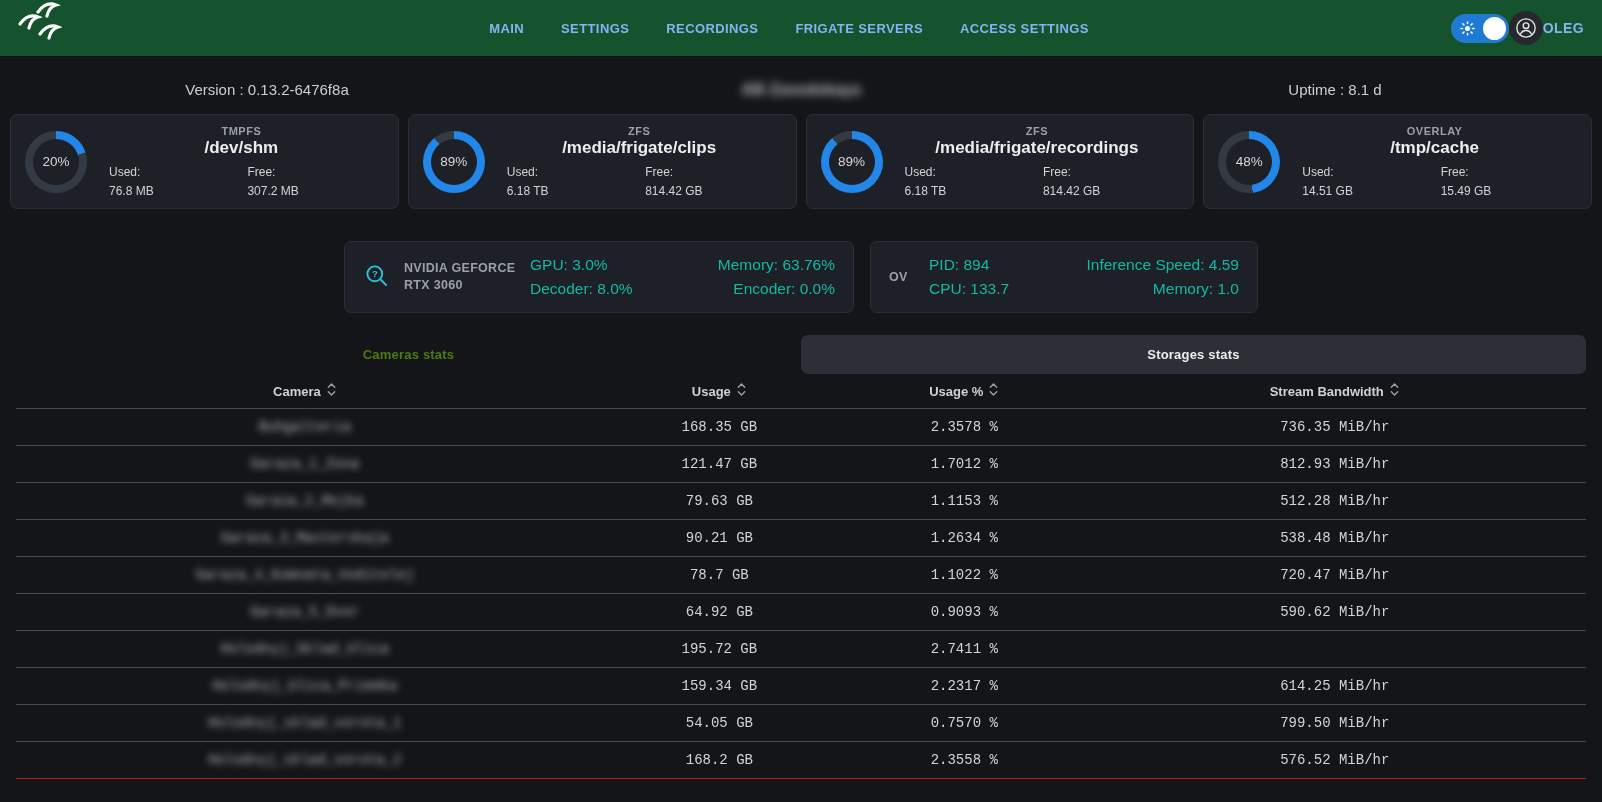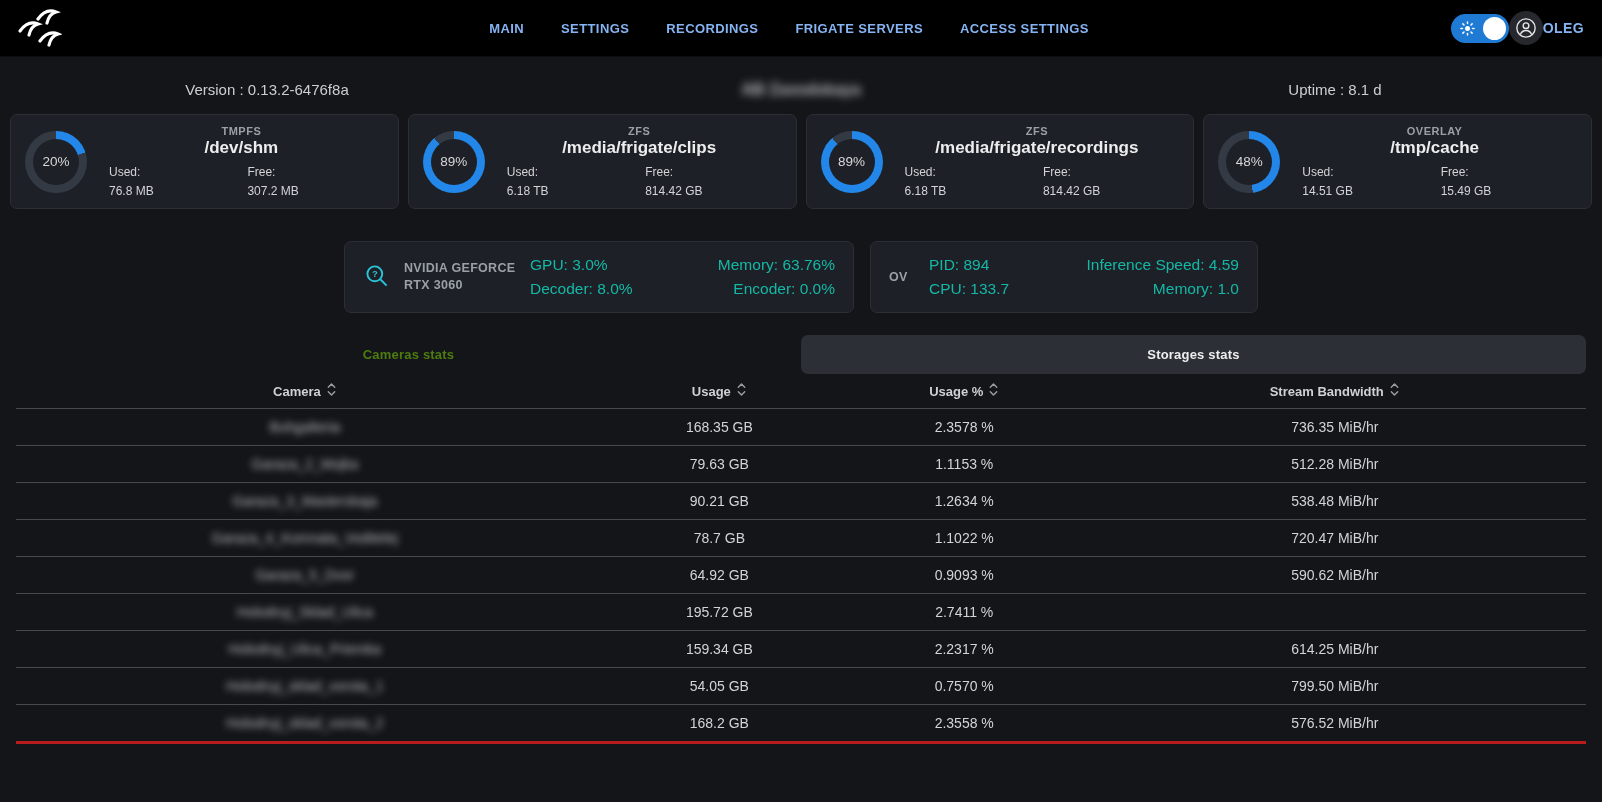--- a/index.html
+++ b/index.html
@@ -5,22 +5,22 @@
   * { margin:0; padding:0; box-sizing:border-box; }
   html,body { width:1602px; height:802px; overflow:hidden; }
   body {
     background:#141518;
     font-family:"Liberation Sans", sans-serif;
     color:#d6d7d9;
   }
 
   
   .topbar {
-    position:relative; height:57px; background:#000000;
-    display:flex; align-items:center; padding:0 16px;
+    position:relative; height:57px; background:#14532d;
+    display:flex; align-items:flex-start; padding:0 16px;
     border-bottom:1px solid #0c0d10;
   }
   .logo { display:flex; align-items:center; }
   .nav {
     position:absolute; left:50%; top:0; height:100%;
     transform:translateX(-52%);
     display:flex; align-items:center; gap:37px;
   }
   .nav a {
     color:#86b4f3; text-decoration:none; font-size:13px; font-weight:bold;
@@ -93,31 +93,31 @@
 
   
   .tabs { display:flex; margin:22px 16px 0; height:39px; }
   .tab {
     flex:1; display:flex; align-items:center; justify-content:center;
     font-size:13px; font-weight:bold; letter-spacing:.2px; color:#4d7c0f; cursor:pointer;
   }
   .tab.active { background:#2c2f36; border-radius:7px; color:#eceded; }
 
   
-  .table { margin:0 16px; border-bottom:3px solid #b91c1c; }
+  .table { margin:0 16px; border-bottom:1px solid #b91c1c; }
   .trow {
     display:grid; grid-template-columns:36.8% 16% 15.2% 32%;
     align-items:center;
   }
   .thead { height:34px; }
   .th {
     display:flex; align-items:center; justify-content:center; gap:5px;
     font-size:13px; font-weight:bold; color:#ced1d5; cursor:pointer;
   }
-  .tbody .trow { height:37px; border-top:1px solid #46494e; }
+  .tbody .trow { height:37px; border-top:1px solid #46494e;font-family:Liberation Mono, monospace; }
   .td { text-align:center; font-size:14px; color:#d2d4d8; }
   .td.cam { filter:blur(3.5px); color:#b4b7bc; }
 </style>
 </head>
 <body>
 
 <header class="topbar">
   <div class="logo">
     <svg width="46" height="42" viewBox="0 0 46 42">
       <g stroke="#fff" stroke-width="3.2" fill="none" stroke-linecap="round">
@@ -320,20 +320,26 @@
   </div>
 </div>
   <div class="tbody">
   <div class="trow">
     <div class="td cam">Buhgalteria</div>
     <div class="td">168.35 GB</div>
     <div class="td">2.3578 %</div>
     <div class="td">736.35 MiB/hr</div>
   </div>
 
+  <div class="trow">
+    <div class="td cam">Garaza_1_Zona</div>
+    <div class="td">121.47 GB</div>
+    <div class="td">1.7012 %</div>
+    <div class="td">812.93 MiB/hr</div>
+  </div>
 
   <div class="trow">
     <div class="td cam">Garaza_2_Mojka</div>
     <div class="td">79.63 GB</div>
     <div class="td">1.1153 %</div>
     <div class="td">512.28 MiB/hr</div>
   </div>
 
   <div class="trow">
     <div class="td cam">Garaza_3_Masterskaja</div>

